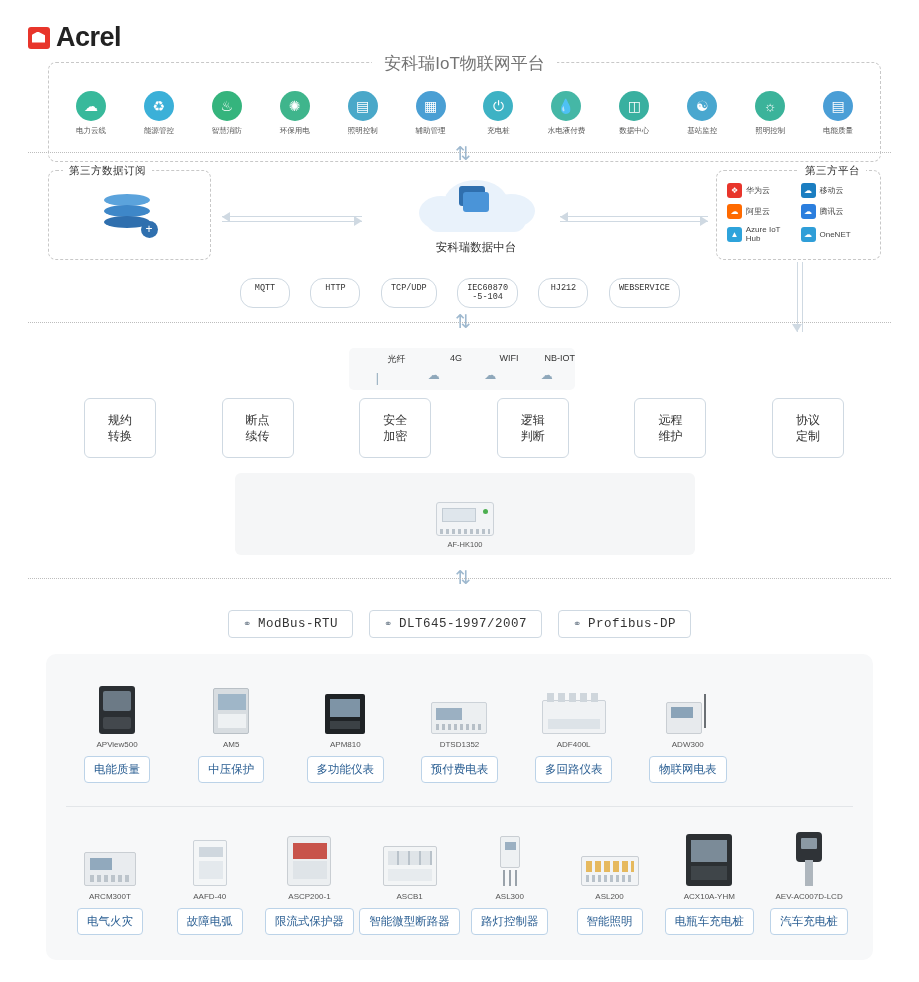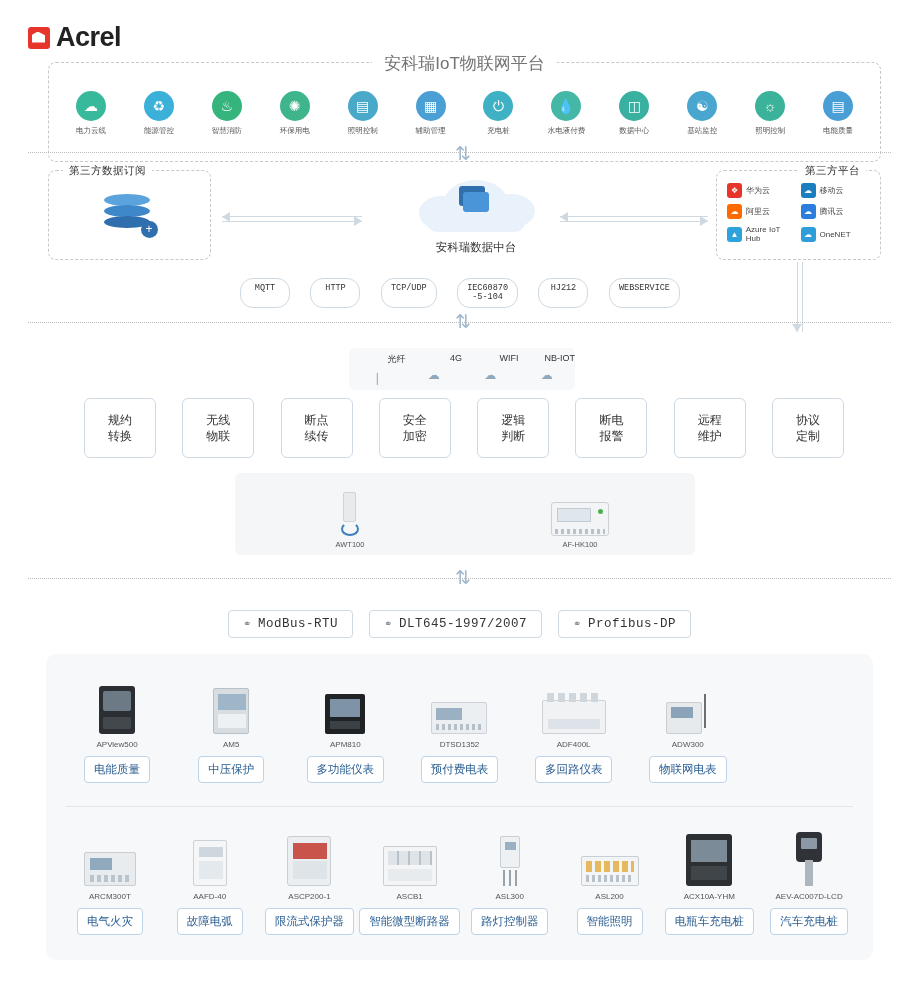--- a/index.html
+++ b/index.html
@@ -419,59 +419,42 @@
     <div class="net-ico">☁</div>
   </div>
 </div>
 
 <div class="feat-row">
   <div class="feat">
     <span>规约</span>
     <span>转换</span>
   </div>
   <div class="feat">
-    <span>无线</span>
-    <span>物联</span>
-  </div>
-  <div class="feat">
     <span>断点</span>
     <span>续传</span>
   </div>
   <div class="feat">
     <span>安全</span>
     <span>加密</span>
   </div>
   <div class="feat">
     <span>逻辑</span>
     <span>判断</span>
   </div>
   <div class="feat">
-    <span>断电</span>
-    <span>报警</span>
-  </div>
-  <div class="feat">
     <span>远程</span>
     <span>维护</span>
   </div>
   <div class="feat">
     <span>协议</span>
     <span>定制</span>
   </div>
 </div>
 
 <div id="gw-box">
-  <div class="gw-cell">
-    <div class="gw-img">
-      <span class="dev-awt">
-          <span class="body"></span>
-          <span class="clamp"></span>
-        </span>
-    </div>
-    <div class="gw-cap">AWT100</div>
-  </div>
   <div class="gw-cell">
     <div class="gw-img">
       <span class="dev-hk">
           <span class="body"></span>
           <span class="scr"></span>
           <span class="led"></span>
           <span class="terminals"></span>
         </span>
     </div>
     <div class="gw-cap">AF-HK100</div>

